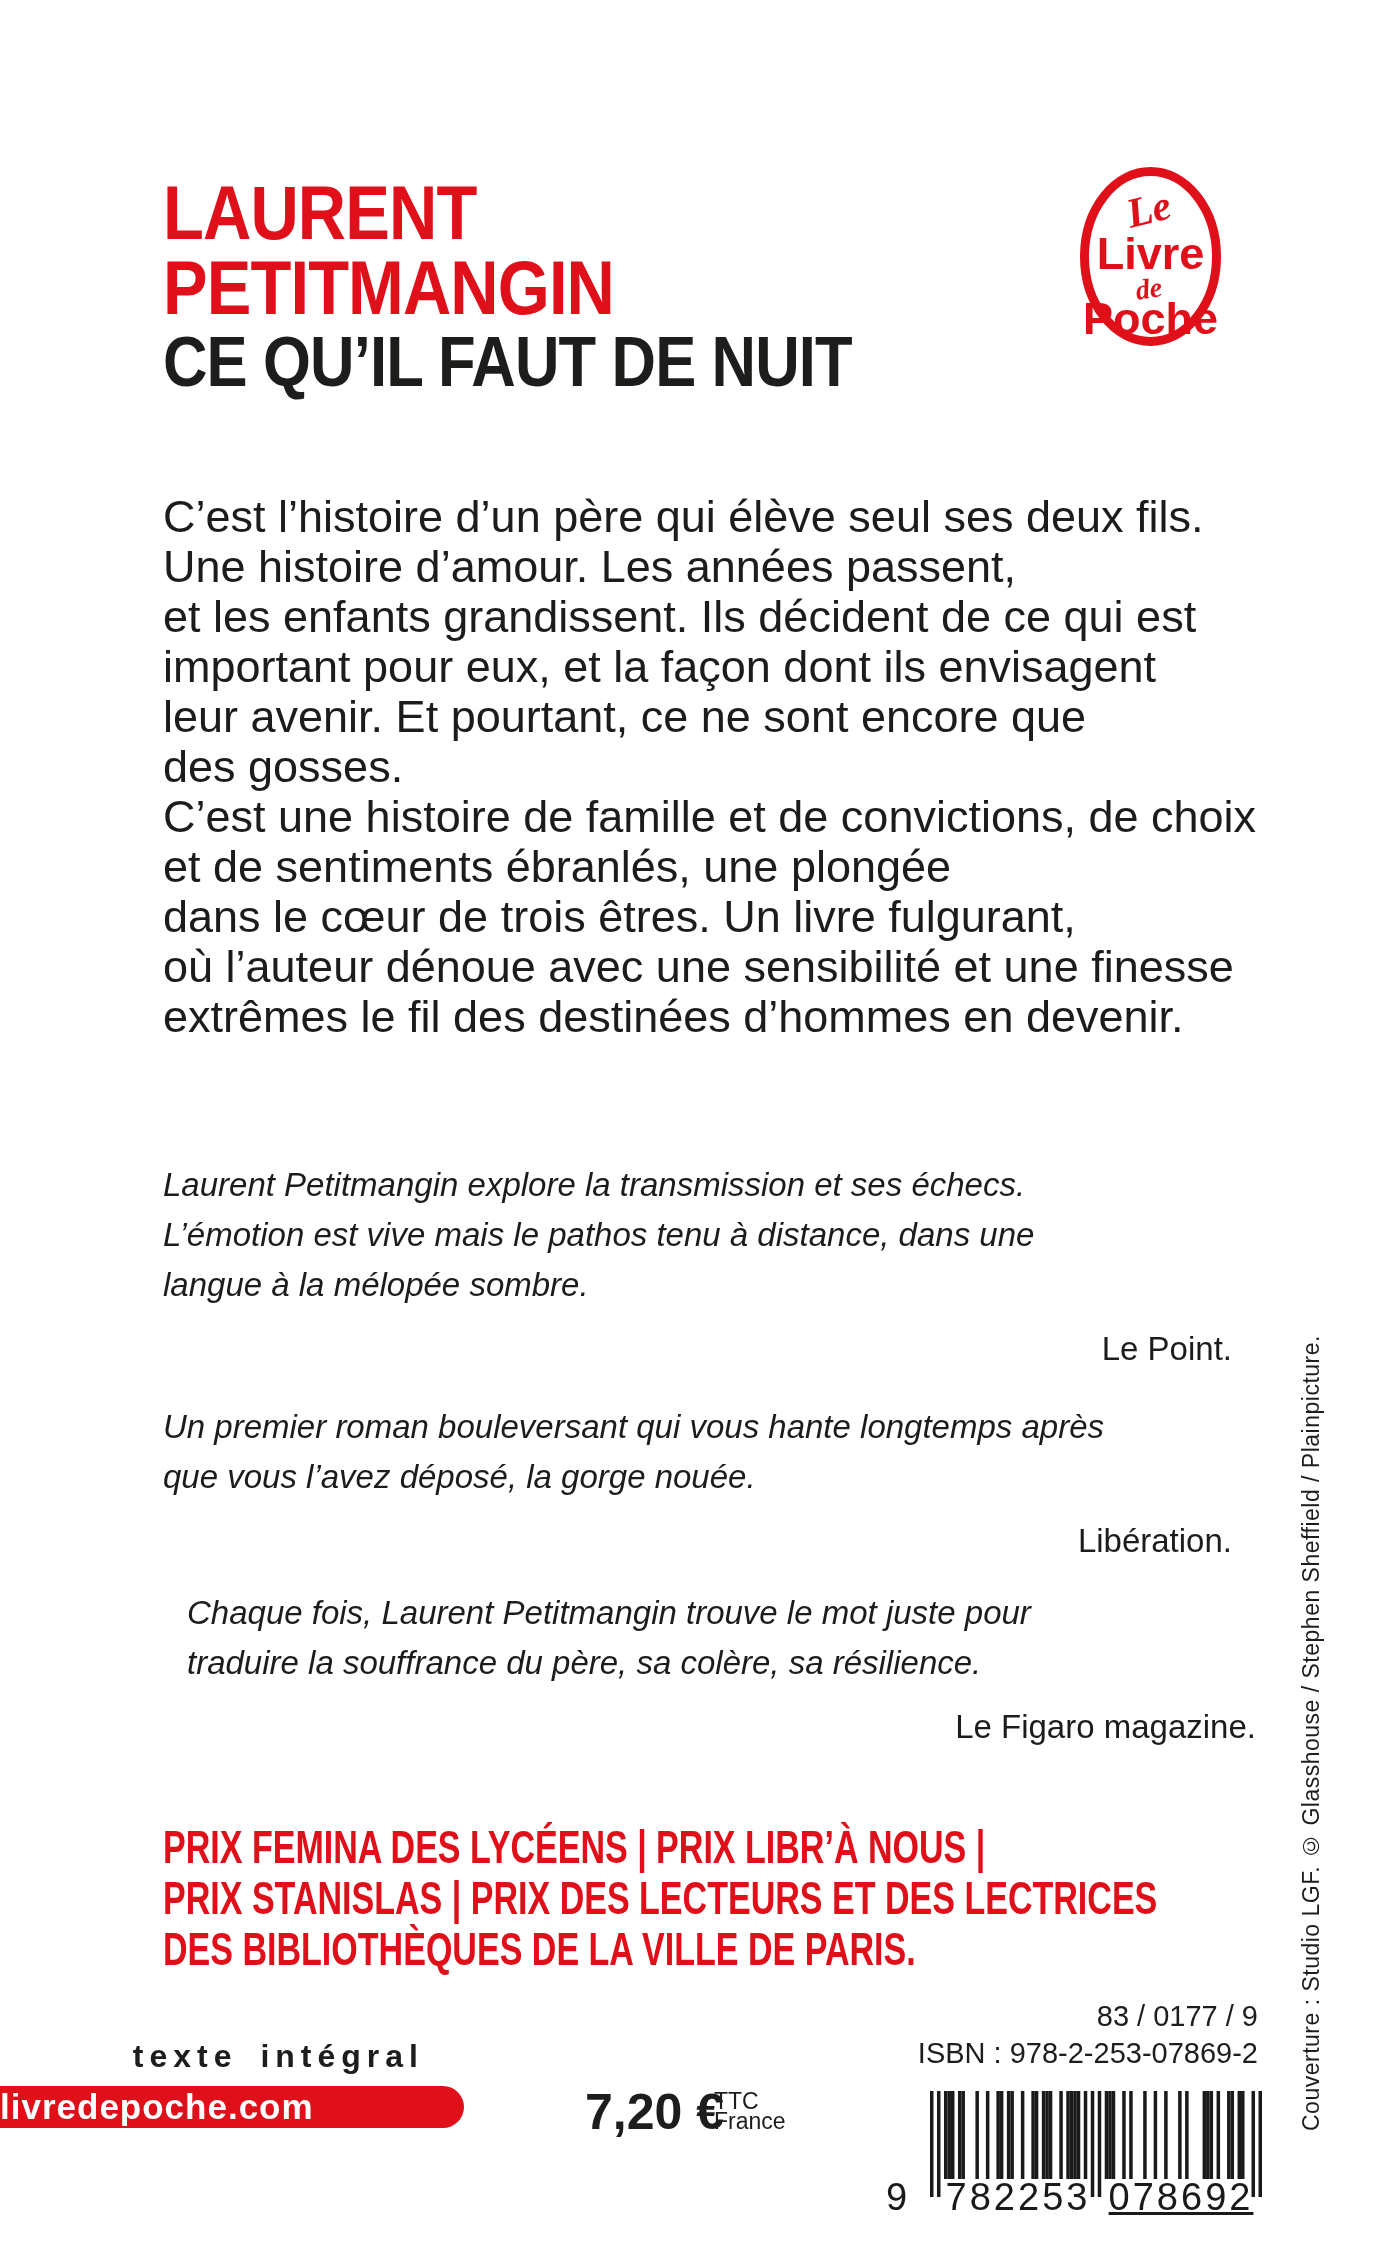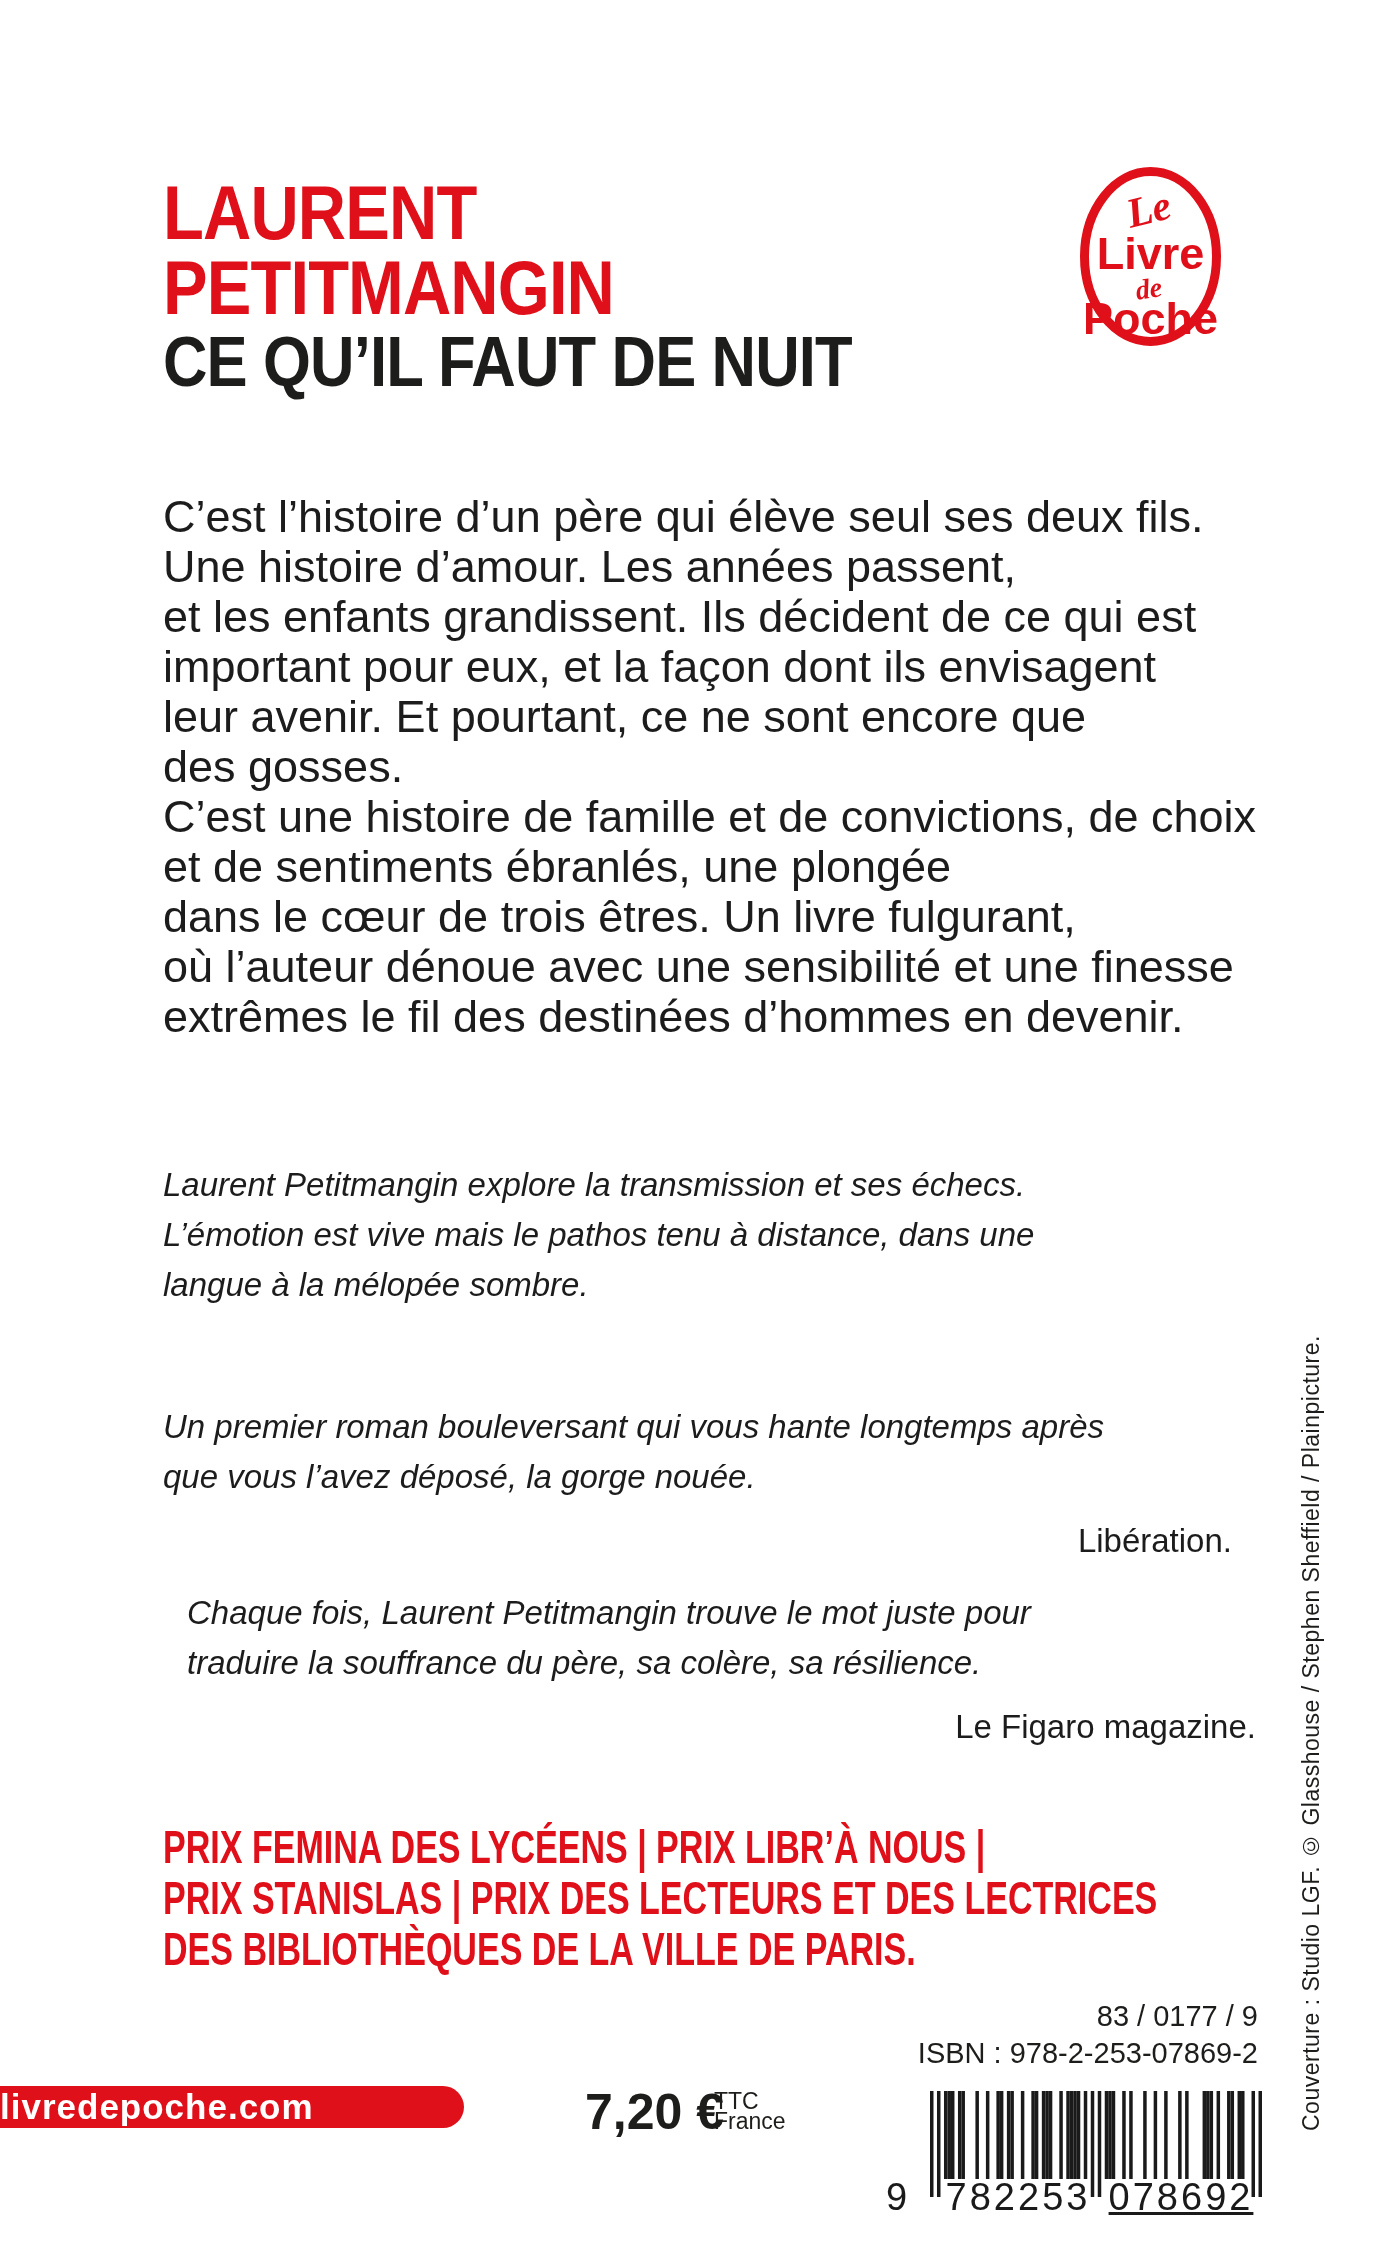--- a/index.html
+++ b/index.html
@@ -97,36 +97,38 @@
 C’est une histoire de famille et de convictions, de choix
 et de sentiments ébranlés, une plongée
 dans le cœur de trois êtres. Un livre fulgurant,
 où l’auteur dénoue avec une sensibilité et une finesse
 extrêmes le fil des destinées d’hommes en devenir.</div>
 
   <div class="quote q1">
     <span class="q pre">Laurent Petitmangin explore la transmission et ses échecs.
 L’émotion est vive mais le pathos tenu à distance, dans une
 langue à la mélopée sombre.</span>
+    <span class="src">Le Point.</span>
   </div>
   <div class="quote q2">
     <span class="q pre">Un premier roman bouleversant qui vous hante longtemps après
 que vous l’avez déposé, la gorge nouée.</span>
     <span class="src">Libération.</span>
   </div>
   <div class="quote q3">
     <span class="q pre">Chaque fois, Laurent Petitmangin trouve le mot juste pour
 traduire la souffrance du père, sa colère, sa résilience.</span>
     <span class="src">Le Figaro magazine.</span>
   </div>
 
   <div class="awards pre">PRIX FEMINA DES LYCÉENS | PRIX LIBR’À NOUS |
 PRIX STANISLAS | PRIX DES LECTEURS ET DES LECTRICES
 DES BIBLIOTHÈQUES DE LA VILLE DE PARIS.</div>
 
+  <div class="texte-integral">texte intégral</div>
   <div class="site-band">
     <span class="site">livredepoche.com</span>
   </div>
 
   <div class="price">7,20 €</div>
   <div class="price-note">
     <div>TTC</div>
     <div>France</div>
   </div>
 

